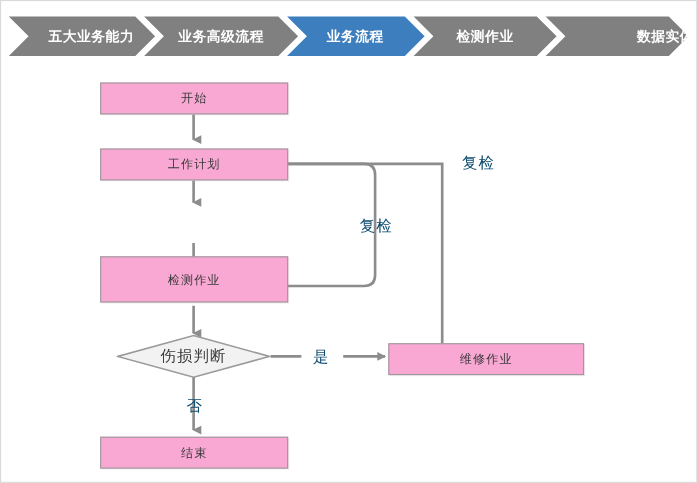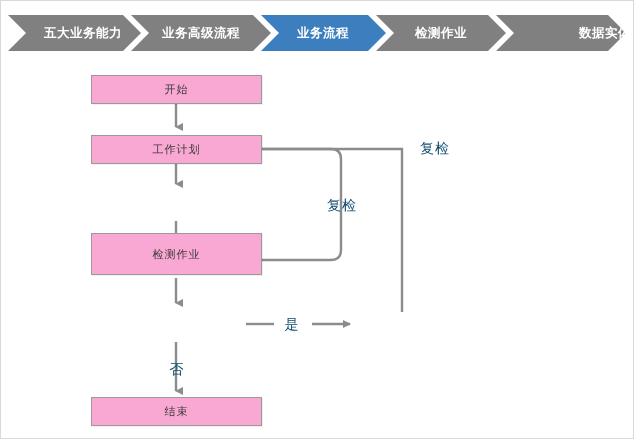--- a/index.html
+++ b/index.html
@@ -171,25 +171,34 @@
 
     <div class="node" style="left:90px;  top:134px; width:171px; height:29px;">
       <span>工作计划</span>
     </div>
 
 
     <div class="node" style="left:90px;  top:232px; width:171px; height:42px;">
       <span>检测作业</span>
     </div>
 
+    <div class="node" style="left:352px; top:311px; width:178px; height:29px;">
+      <span>维修作业</span>
+    </div>
 
     <div class="node" style="left:90px;  top:396px; width:171px; height:29px;">
       <span>结束</span>
     </div>
 
+    <div class="diamond-wrap" style="left:105px; top:303px; width:140px; height:40px;">
+      <svg width="140" height="40" viewBox="0 0 140 40" xmlns="http://www.w3.org/2000/svg">
+        <polygon points="70,1 139,20 70,39 1,20" fill="#f2f2f2" stroke="#9a9a9a" stroke-width="1.4"></polygon>
+      </svg>
+      <div class="diamond-text">伤损判断</div>
+    </div>
 
     <div class="edge-label" style="left:341px; top:205px;">复检</div>
 
     <div class="edge-label" style="left:434px; top:148px;">复检</div>
 
     <div class="edge-label" style="left:291px; top:324px;">是</div>
 
     <div class="edge-label" style="left:176px; top:369px;">否</div>
 
   </div>

